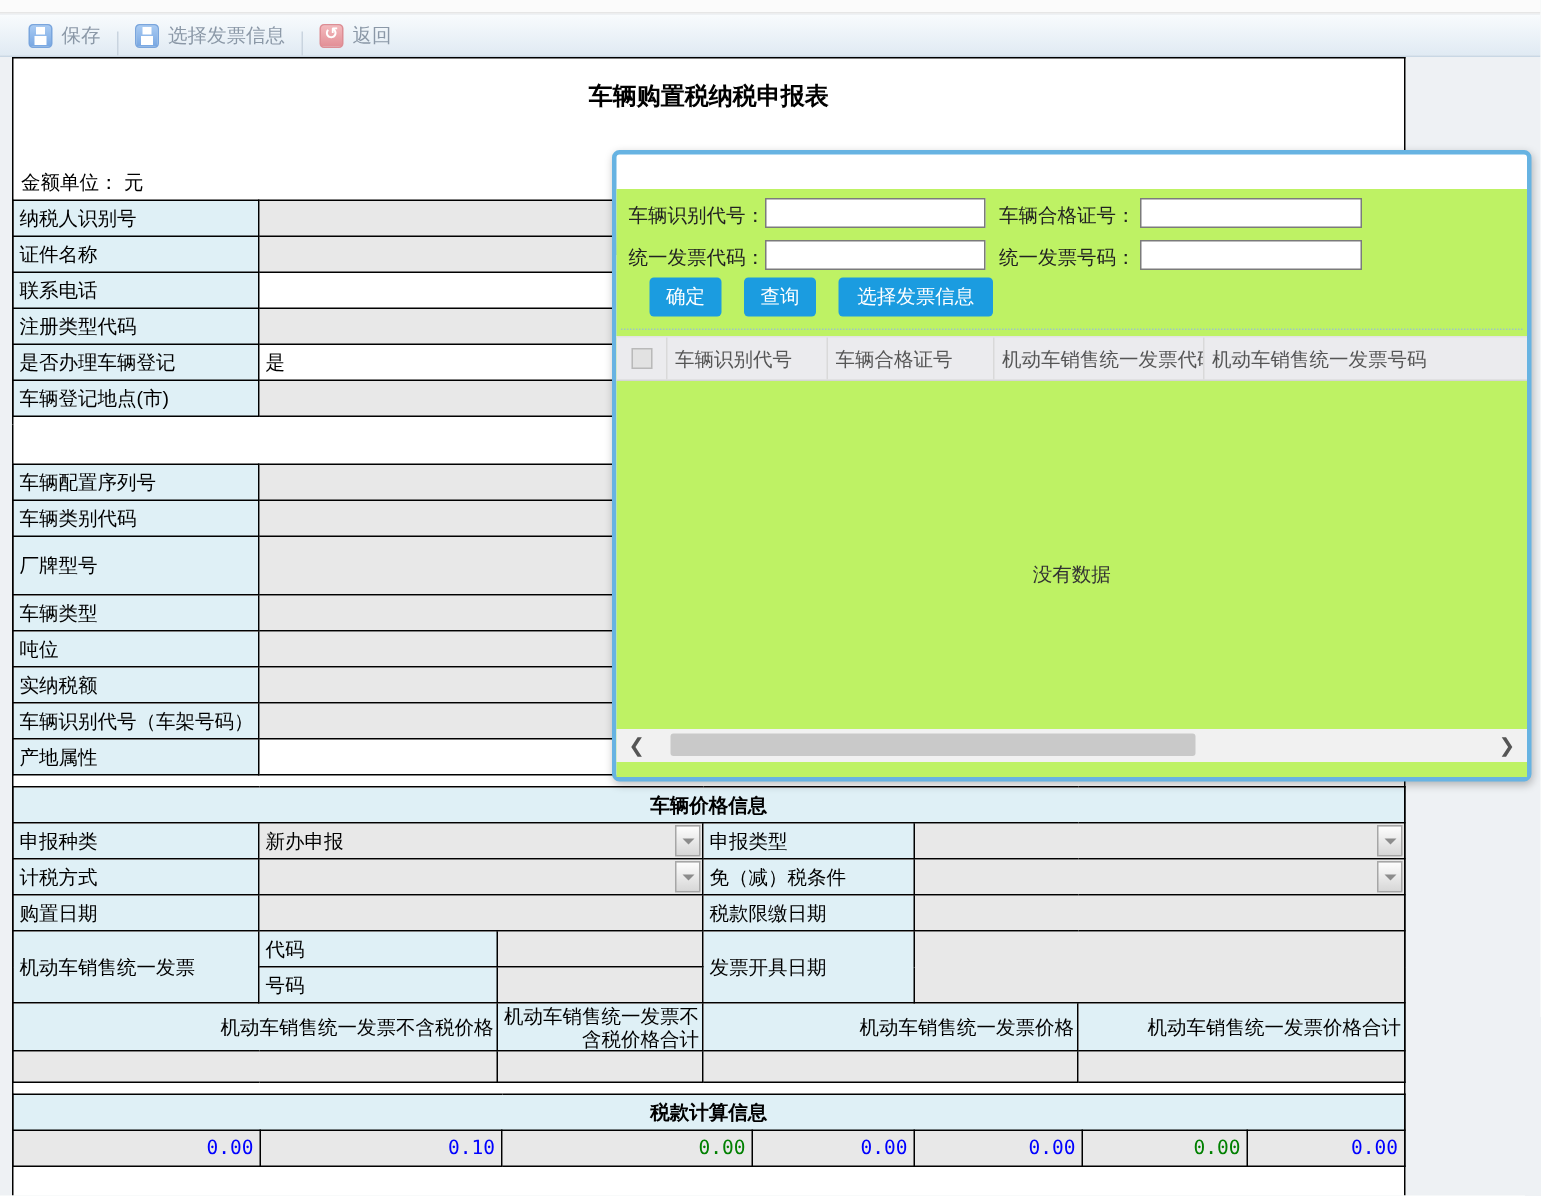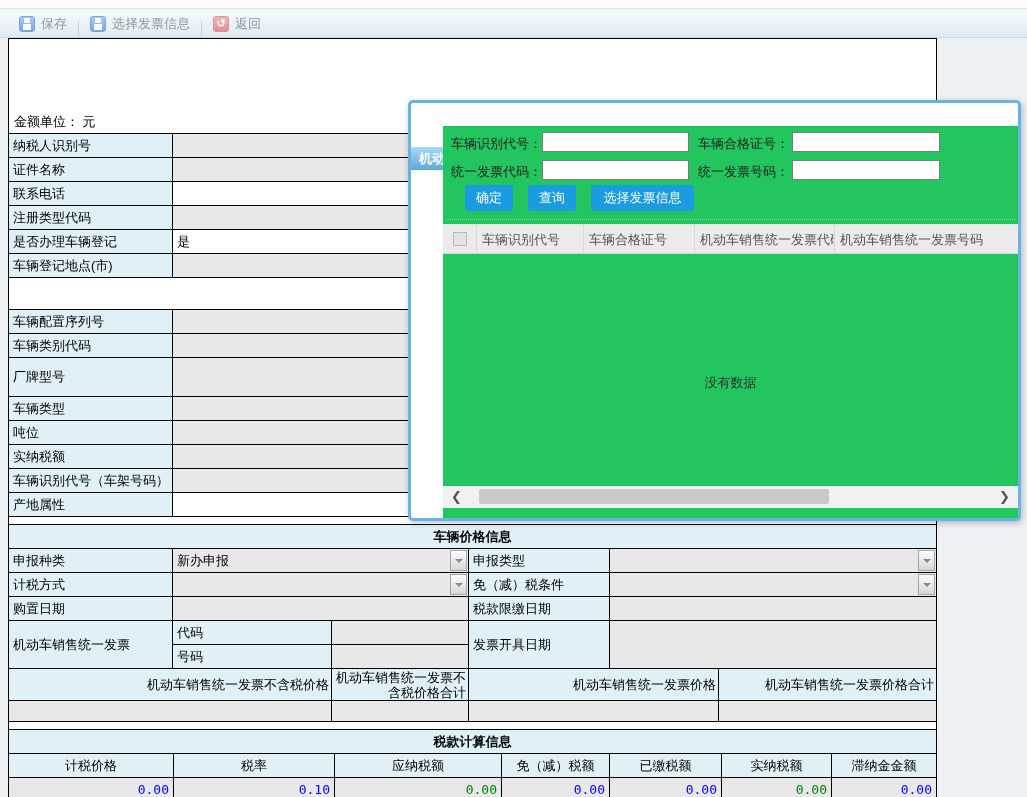--- a/index.html
+++ b/index.html
@@ -50,21 +50,21 @@
   .t4 { top:690px; }
 
   
   .modal { position:absolute; left:408px; top:100px; width:613px; height:421px; background:#fff;
            border:3px solid #67b3e2; border-radius:5px; box-shadow:1px 2px 6px rgba(0,0,0,.25); z-index:10; }
   .m-title { height:23px; background:linear-gradient(#a9dbf7,#5ea8da); color:#fff; font-weight:bold;
              line-height:23px; padding-left:8px; position:relative; border-radius:2px 2px 0 0;margin-top:44px; }
   .m-close { position:absolute; right:4px; top:2px; width:21px; height:19px; text-align:center;
              background:linear-gradient(#f0917a,#d5492c); border:1px solid #f3c4b4; border-radius:3px;
              color:#fff; font-size:13px; line-height:16px; font-weight:bold; cursor:pointer; }
-  .m-body { position:absolute; left:0; top:23px; right:0; bottom:0; background:#22c55e;margin-left:32px; }
+  .m-body { position:absolute; left:0; top:23px; right:0; bottom:0; background:#bef264; }
   .ml { position:absolute; color:#222; }
   .mi { position:absolute; height:20px; border:1px solid #7b7b7b; background:#fff; padding:0 3px; font-size:12px; }
   .m-btn { position:absolute; top:59px; height:26px; background:#1b9ce0; color:#fff; text-align:center;
            line-height:26px; border-radius:3px; cursor:pointer; }
   .m-dots { position:absolute; top:93px; left:3px; right:3px; border-top:1px dotted #9fc6c0; }
   .m-ghead { position:absolute; top:98px; left:0; right:0; height:30px; display:flex;
              background:#ebebee; border-top:1px solid #e3e3e3; border-bottom:1px solid #d5d5d5; }
   .gh-cbcell { width:33px; display:flex; align-items:center; justify-content:center; }
   .gh-cb { width:14px; height:14px; background:#e2e2e2; border:1px solid #b9b9b9; }
   .gh-cell { line-height:29px; padding-left:5px; border-left:1px solid #d9d9d9; color:#555;
@@ -90,20 +90,21 @@
     <span>选择发票信息</span>
   </div>
   <div class="tb-sep"></div>
   <div class="tb-btn">
     <span class="icon-back">↺</span>
     <span>返回</span>
   </div>
 </div>
 
 <div class="form-area">
+  <div class="form-title">车辆购置税纳税申报表</div>
   <div class="unit-label">金额单位：  元</div>
 
   <table class="grid t1">
     <colgroup>
         <col style="width:164px">
         <col>
       </colgroup>
     <tbody>
         <tr>
           <td class="lbl">纳税人识别号</td>
@@ -240,29 +241,20 @@
         <col style="width:108px">
         <col style="width:112px">
         <col style="width:110px">
         <col>
       </colgroup>
     <tbody>
         <tr>
           <td colspan="7" class="sec">税款计算信息</td>
         </tr>
     <tr>
-      <td class="lbl c">计税价格</td>
-      <td class="lbl c">税率</td>
-      <td class="lbl c">应纳税额</td>
-      <td class="lbl c">免（减）税额</td>
-      <td class="lbl c">已缴税额</td>
-      <td class="lbl c">实纳税额</td>
-      <td class="lbl c">滞纳金金额</td>
-    </tr>
-    <tr>
       <td class="fill num" style="color: rgb(0, 0, 255);">0.00</td>
       <td class="fill num" style="color: rgb(0, 0, 255);">0.10</td>
       <td class="fill num" style="color: rgb(0, 128, 0);">0.00</td>
       <td class="fill num" style="color: rgb(0, 0, 255);">0.00</td>
       <td class="fill num" style="color: rgb(0, 0, 255);">0.00</td>
       <td class="fill num" style="color: rgb(0, 128, 0);">0.00</td>
       <td class="fill num" style="color: rgb(0, 0, 255);">0.00</td>
     </tr>
   </tbody>
     </table>

